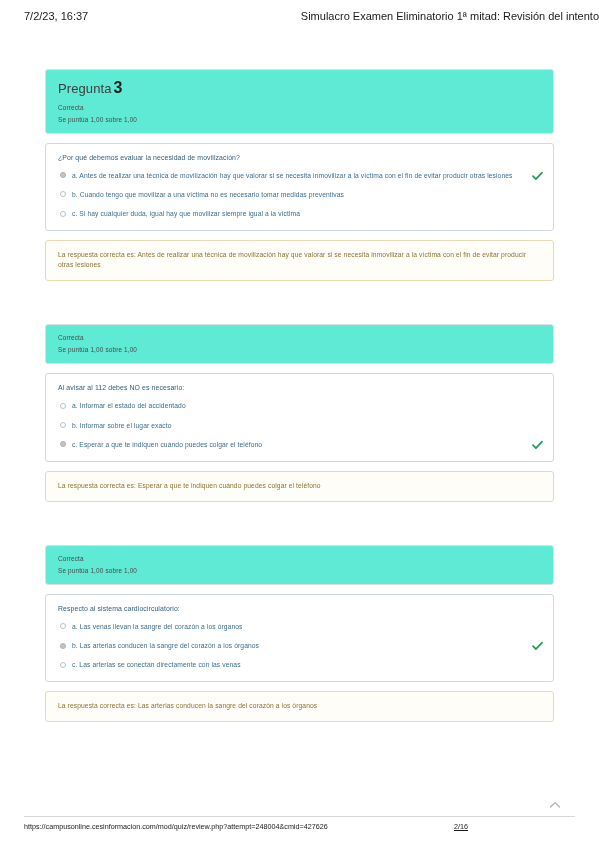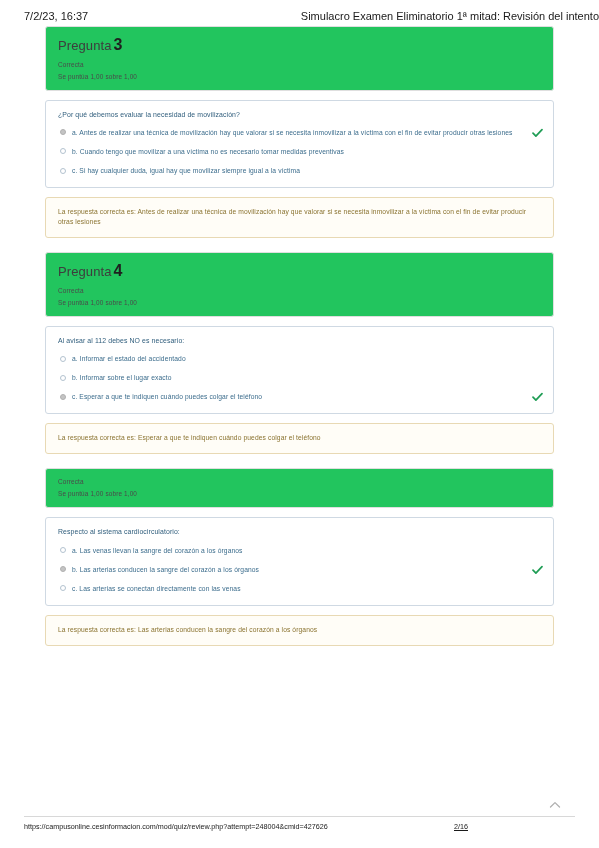--- a/index.html
+++ b/index.html
@@ -49,23 +49,24 @@
     width: 509px;
   }
 
   
   .question-block {
     margin-bottom: 14px;
   }
   .q-head {
     border: 1px solid #dfdfdf;
     border-radius: 3px;
-    background: #22c55e;
+    background: #5eead4;
     padding: 9px 12px 10px 12px;
     box-sizing: border-box;
+    margin-top: 43px;
   }
   .q-title {
     font-size: 13px;
     font-weight: 400;
     color: #3d3d3d;
     line-height: 1.1;
     margin: 0 0 7px 0;
     letter-spacing: .1px;
   }
   .q-title .qnum {
@@ -244,21 +245,20 @@
             <span class="answer-text">c. Si hay cualquier duda, igual hay que movilizar siempre igual a la víctima</span>
           </li>
         </ul>
       </div>
       <div class="feedback">
         <p class="feedback-text">La respuesta correcta es: Antes de realizar una técnica de movilización hay que valorar si se necesita inmovilizar a la víctima con el fin de evitar producir otras lesiones</p>
       </div>
     </div>
     <div class="question-block">
       <div class="q-head">
-        <div class="q-title"><span>Pregunta</span><span class="qnum">4</span></div>
         <div class="q-state">Correcta</div>
         <div class="q-grade">Se puntúa 1,00 sobre 1,00</div>
       </div>
       <div class="q-body">
         <p class="q-text">Al avisar al 112 debes NO es necesario:</p>
         <ul class="answers">
           <li class="answer">
             <span class="radio"></span>
             <span class="answer-text">a. Informar el estado del accidentado</span>
           </li>

